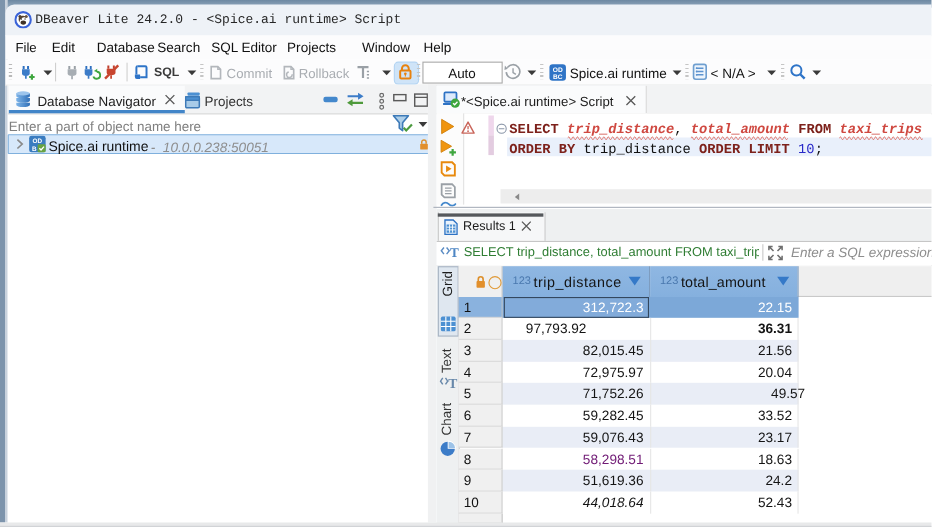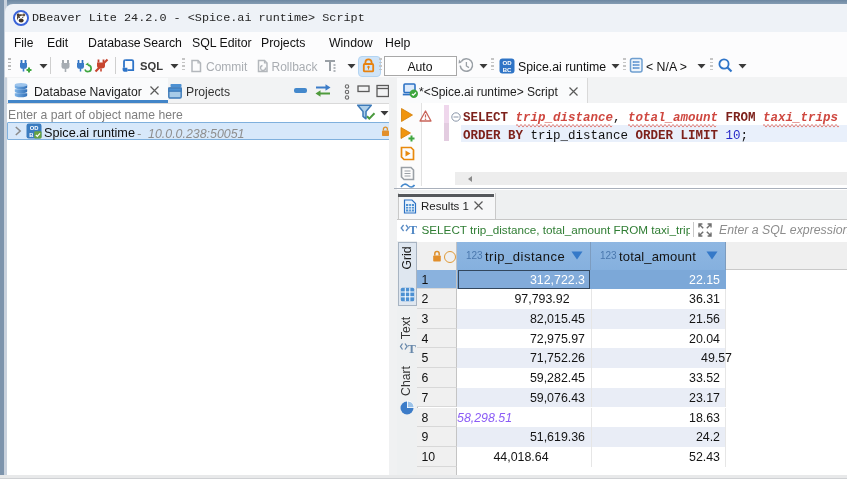--- a/index.html
+++ b/index.html
@@ -489,22 +489,22 @@
 <div class="ab" style="left:421.5px;top:272.6px;font-size:12.3px;color:#111;">1</div>
 <div class="ab" style="left:457px;top:269.6px;width:268.5px;height:19.7px;background:#7ca8d8;"></div>
 <div class="ab" style="left:458px;top:270.6px;width:131px;height:17.7px;background:#82abda;"></div>
 <div class="ab" style="left:457px;top:272.6px;width:128px;text-align:right;font-size:12.4px;color:#ffffff;">312,722.3</div>
 <div class="ab" style="left:591px;top:272.6px;width:129px;text-align:right;font-size:12.4px;color:#ffffff;">22.15</div>
 <div class="ab" style="left:417px;top:289.3px;width:40px;height:19.7px;background:#f0f0f0;border-right:1px solid #c4c4c4;border-bottom:1px solid #d8d8d8;box-sizing:border-box;"></div>
 <div class="ab" style="left:421.5px;top:292.3px;font-size:12.3px;color:#111;">2</div>
 <div class="ab" style="left:457px;top:289.3px;width:268.5px;height:19.7px;background:#ffffff;"></div>
 <div class="ab" style="left:590.5px;top:289.3px;width:1px;height:19.7px;background:#e6e6e6;"></div>
 <div class="ab" style="left:725px;top:289.3px;width:1px;height:19.7px;background:#e6e6e6;"></div>
-<div class="ab" style="left:457px;top:292.3px;width:128px;text-align:center;font-size:12.4px;color:#141414;padding-left:21px;">97,793.92</div>
-<div class="ab" style="left:591px;top:292.3px;width:129px;text-align:right;font-size:12.4px;color:#141414;">36.31</div>
+<div class="ab" style="left:457px;top:292.3px;width:128px;text-align:left;font-size:12.4px;color:#141414;padding-left:21px;">97,793.92</div>
+<div class="ab" style="left:591px;top:292.3px;width:129px;text-align:right;font-size:12.4px;color:#141414;font-weight:bold;">36.31</div>
 <div class="ab" style="left:417px;top:309.0px;width:40px;height:19.7px;background:#f0f0f0;border-right:1px solid #c4c4c4;border-bottom:1px solid #d8d8d8;box-sizing:border-box;"></div>
 <div class="ab" style="left:421.5px;top:312.0px;font-size:12.3px;color:#111;">3</div>
 <div class="ab" style="left:457px;top:309.0px;width:268.5px;height:19.7px;background:#e9edf6;"></div>
 <div class="ab" style="left:590.5px;top:309.0px;width:1px;height:19.7px;background:#e6e6e6;"></div>
 <div class="ab" style="left:725px;top:309.0px;width:1px;height:19.7px;background:#e6e6e6;"></div>
 <div class="ab" style="left:457px;top:312.0px;width:128px;text-align:right;font-size:12.4px;color:#141414;">82,015.45</div>
 <div class="ab" style="left:591px;top:312.0px;width:129px;text-align:right;font-size:12.4px;color:#141414;">21.56</div>
 <div class="ab" style="left:417px;top:328.7px;width:40px;height:19.7px;background:#f0f0f0;border-right:1px solid #c4c4c4;border-bottom:1px solid #d8d8d8;box-sizing:border-box;"></div>
 <div class="ab" style="left:421.5px;top:331.7px;font-size:12.3px;color:#111;">4</div>
 <div class="ab" style="left:457px;top:328.7px;width:268.5px;height:19.7px;background:#ffffff;"></div>
@@ -531,32 +531,32 @@
 <div class="ab" style="left:457px;top:387.8px;width:268.5px;height:19.7px;background:#e9edf6;"></div>
 <div class="ab" style="left:590.5px;top:387.8px;width:1px;height:19.7px;background:#e6e6e6;"></div>
 <div class="ab" style="left:725px;top:387.8px;width:1px;height:19.7px;background:#e6e6e6;"></div>
 <div class="ab" style="left:457px;top:390.8px;width:128px;text-align:right;font-size:12.4px;color:#141414;">59,076.43</div>
 <div class="ab" style="left:591px;top:390.8px;width:129px;text-align:right;font-size:12.4px;color:#141414;">23.17</div>
 <div class="ab" style="left:417px;top:407.5px;width:40px;height:19.7px;background:#f0f0f0;border-right:1px solid #c4c4c4;border-bottom:1px solid #d8d8d8;box-sizing:border-box;"></div>
 <div class="ab" style="left:421.5px;top:410.5px;font-size:12.3px;color:#111;">8</div>
 <div class="ab" style="left:457px;top:407.5px;width:268.5px;height:19.7px;background:#ffffff;"></div>
 <div class="ab" style="left:590.5px;top:407.5px;width:1px;height:19.7px;background:#e6e6e6;"></div>
 <div class="ab" style="left:725px;top:407.5px;width:1px;height:19.7px;background:#e6e6e6;"></div>
-<div class="ab" style="left:457px;top:410.5px;width:128px;font-size:12.4px;color:#8b5cf6;font-style:italic;">58,298.51</div>
+<div class="ab" style="left:457px;top:410.5px;width:128px;text-align:right;font-size:12.4px;color:#701a75;">58,298.51</div>
 <div class="ab" style="left:591px;top:410.5px;width:129px;text-align:right;font-size:12.4px;color:#141414;">18.63</div>
 <div class="ab" style="left:417px;top:427.2px;width:40px;height:19.7px;background:#f0f0f0;border-right:1px solid #c4c4c4;border-bottom:1px solid #d8d8d8;box-sizing:border-box;"></div>
 <div class="ab" style="left:421.5px;top:430.2px;font-size:12.3px;color:#111;">9</div>
 <div class="ab" style="left:457px;top:427.2px;width:268.5px;height:19.7px;background:#e9edf6;"></div>
 <div class="ab" style="left:590.5px;top:427.2px;width:1px;height:19.7px;background:#e6e6e6;"></div>
 <div class="ab" style="left:725px;top:427.2px;width:1px;height:19.7px;background:#e6e6e6;"></div>
 <div class="ab" style="left:457px;top:430.2px;width:128px;text-align:right;font-size:12.4px;color:#141414;">51,619.36</div>
 <div class="ab" style="left:591px;top:430.2px;width:129px;text-align:right;font-size:12.4px;color:#141414;">24.2</div>
 <div class="ab" style="left:417px;top:446.9px;width:40px;height:19.7px;background:#f0f0f0;border-right:1px solid #c4c4c4;border-bottom:1px solid #d8d8d8;box-sizing:border-box;"></div>
 <div class="ab" style="left:421.5px;top:449.9px;font-size:12.3px;color:#111;">10</div>
 <div class="ab" style="left:457px;top:446.9px;width:268.5px;height:19.7px;background:#ffffff;"></div>
 <div class="ab" style="left:590.5px;top:446.9px;width:1px;height:19.7px;background:#e6e6e6;"></div>
 <div class="ab" style="left:725px;top:446.9px;width:1px;height:19.7px;background:#e6e6e6;"></div>
-<div class="ab" style="left:457px;top:449.9px;width:128px;text-align:center;font-size:12.4px;color:#141414;">44,018.64</div>
+<div class="ab" style="left:457px;top:449.9px;width:128px;text-align:right;font-size:12.4px;color:#141414;font-style:italic;">44,018.64</div>
 <div class="ab" style="left:591px;top:449.9px;width:129px;text-align:right;font-size:12.4px;color:#141414;">52.43</div>
 <div class="ab" style="left:457.5px;top:269.6px;width:132.5px;height:19.7px;border:1.6px solid #33475e;box-sizing:border-box;"></div>
 <div class="ab" style="left:417px;top:466.6px;width:40px;height:9.9px;background:#f0f0f0;border-right:1px solid #c4c4c4;border-bottom:1px solid #d8d8d8;box-sizing:border-box;"></div>
 <div class="ab" style="left:0;top:475px;width:847px;height:4px;background:#e8e9ea;"></div>
 <div class="ab" style="left:0;top:478px;width:847px;height:1px;background:#cfd1d4;"></div>
 
 </body></html>

